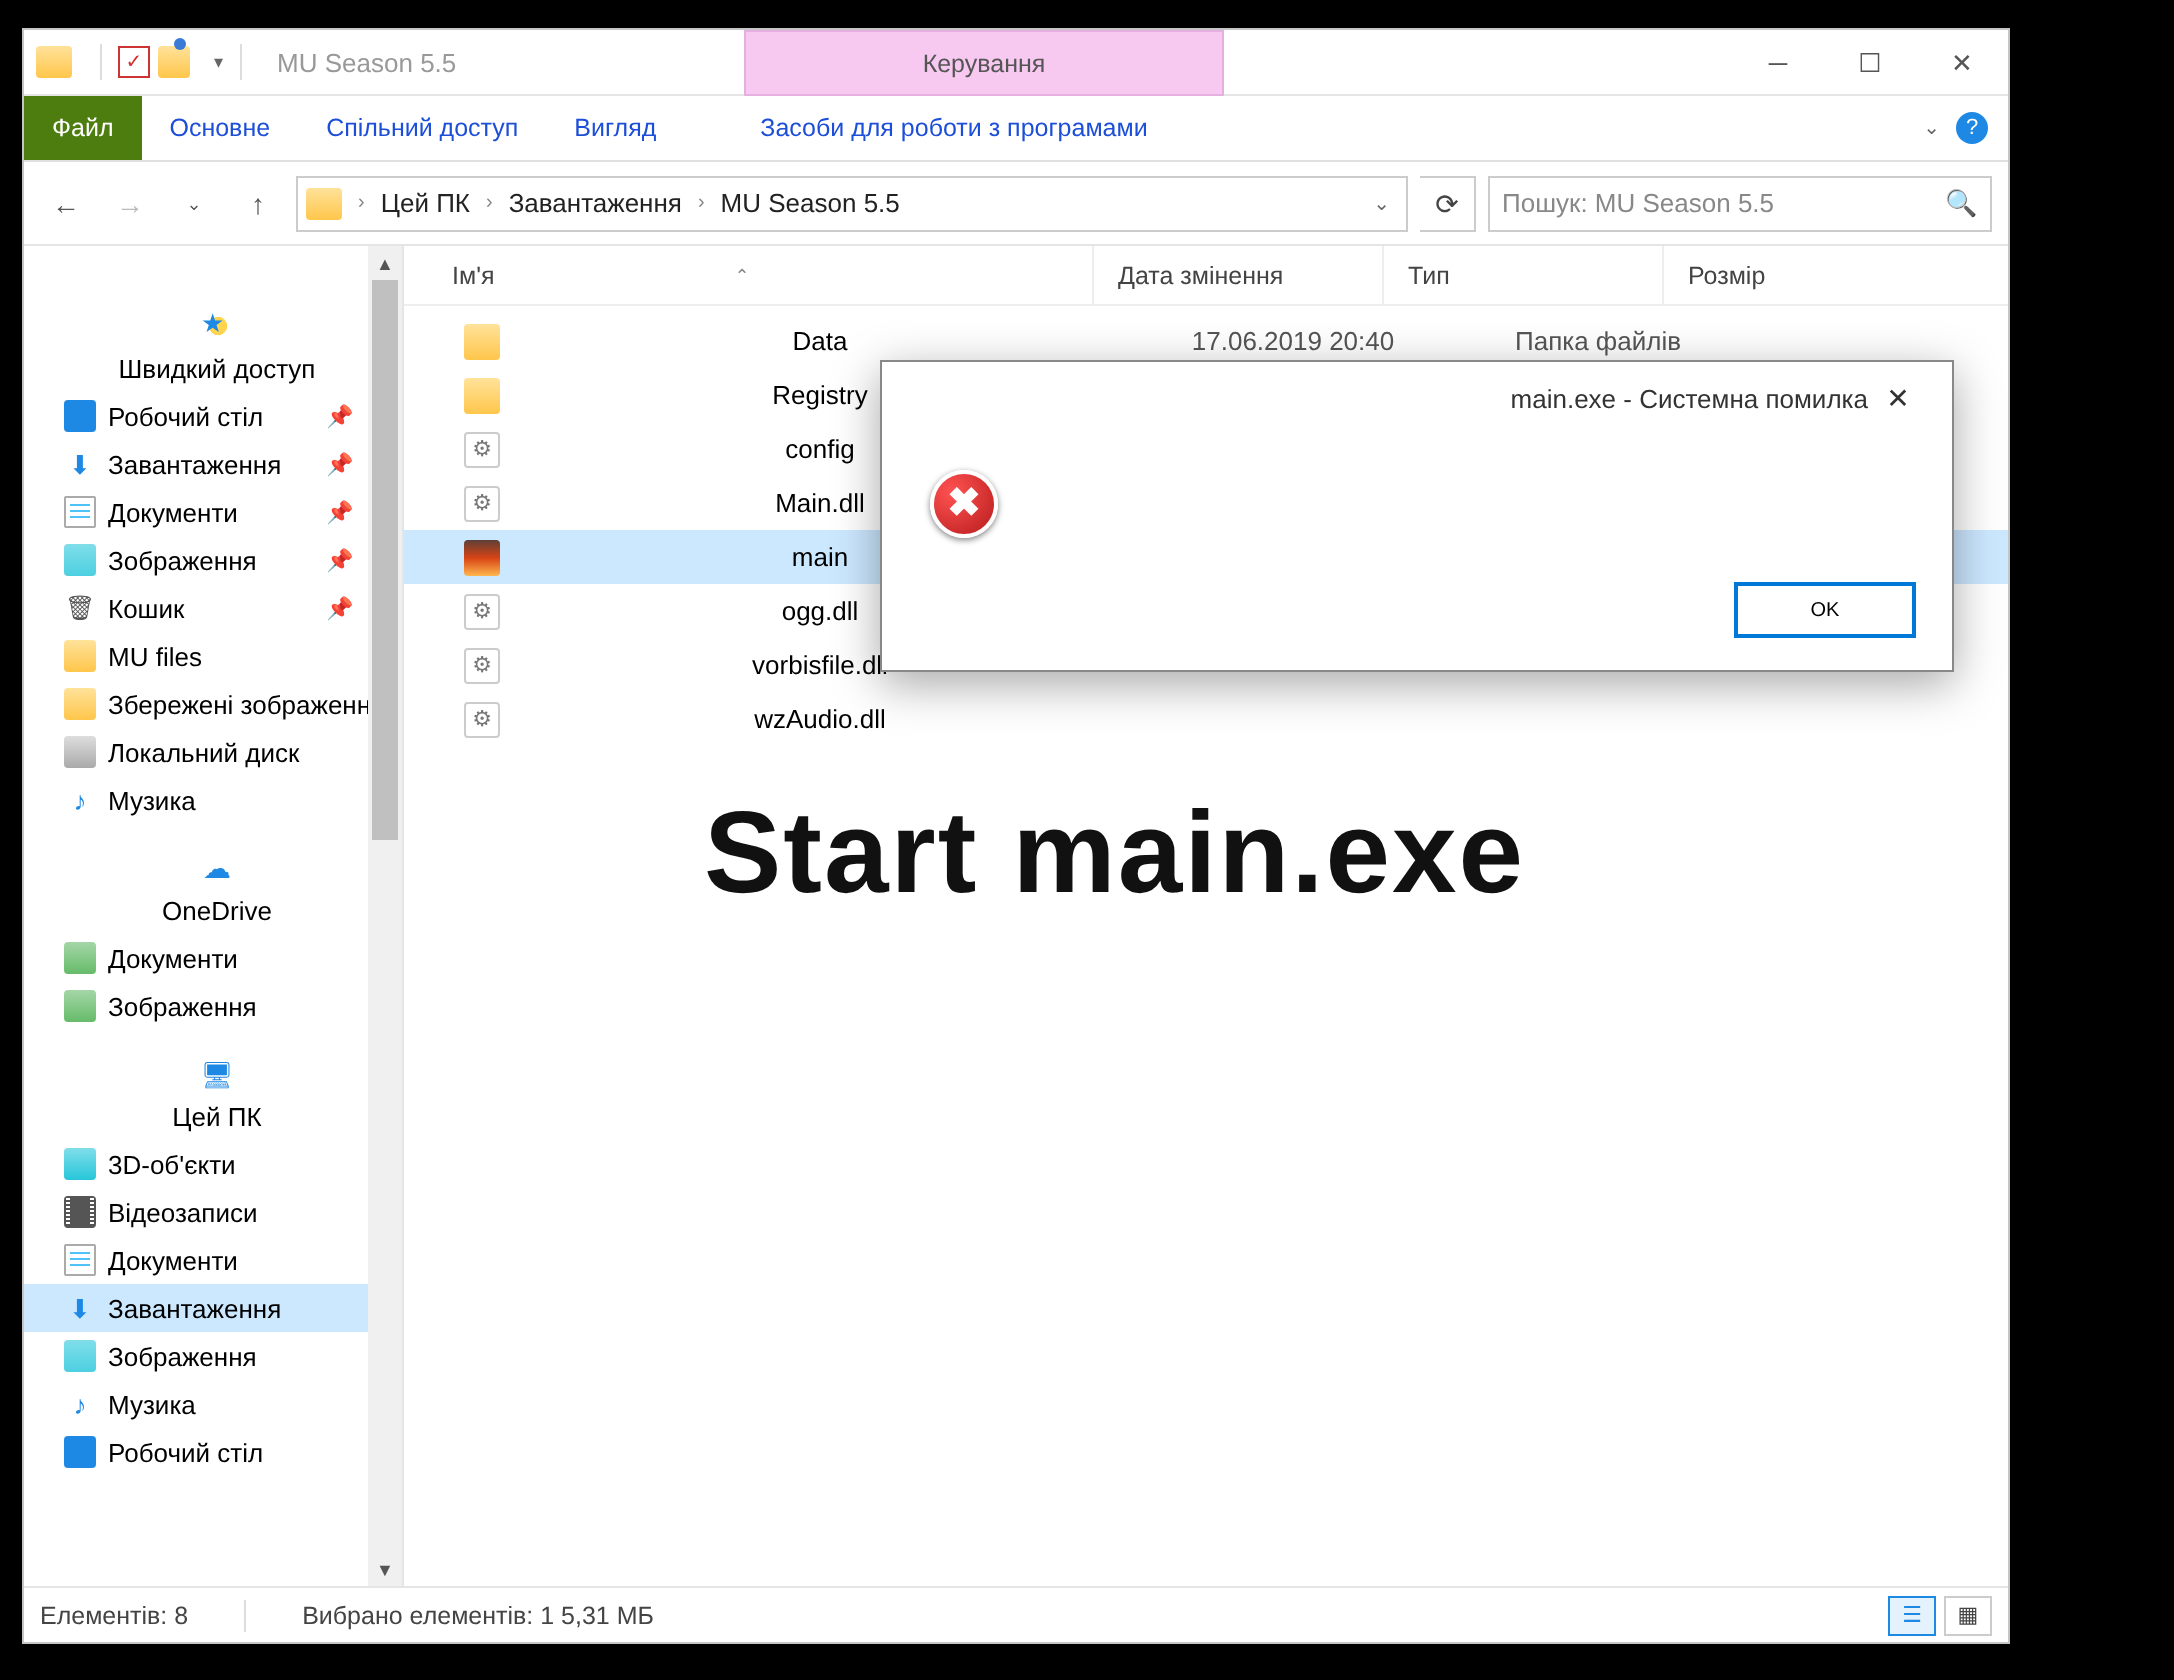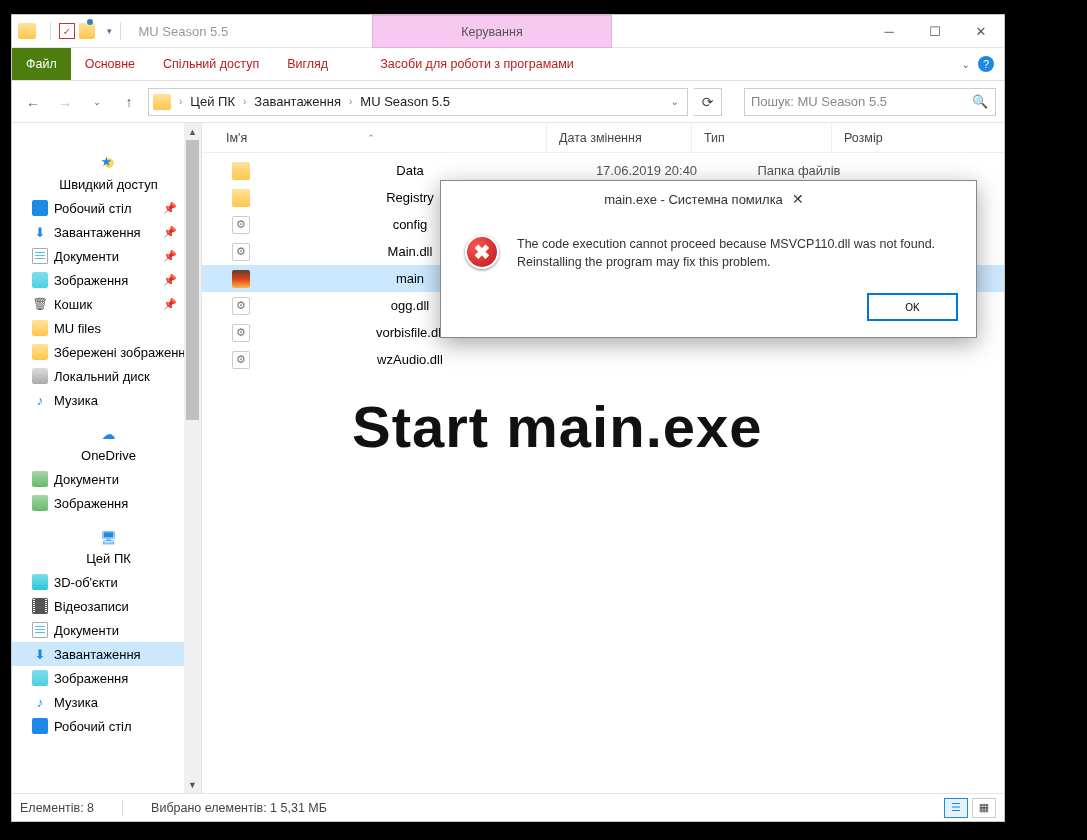--- a/index.html
+++ b/index.html
@@ -11,36 +11,36 @@
   .qa-sep { width: 1px; height: 18px; background: #ddd; margin: 0 4px; }
   .qa-check { width:16px; height:16px; border:1px solid #c33; display:flex; align-items:center; justify-content:center; font-size:10px; color:#c33; }
   .qa-folder { width:16px; height:16px; background:linear-gradient(#ffe29a,#ffc64b); border-radius:2px; }
   .qa-badge { width:6px; height:6px; background:#3a7bd5; border-radius:50%; position:relative; top:-4px; left:-8px; }
   .qa-drop { font-size: 9px; color:#666; margin-left:2px; }
   .title-text { font-size: 13px; color:#999; margin-left: 10px; }
   .manage-tab { position: absolute; left: 360px; top:0; width: 240px; height: 33px; background: #f7c9f0; display:flex; align-items:center; justify-content:center; font-size:12.5px; color:#555; border:1px solid #e5b0e0; }
   .win-controls { position:absolute; right:0; top:0; display:flex; height:33px; }
   .win-btn { width:46px; display:flex; align-items:center; justify-content:center; font-size:13px; color:#555; }
   .ribbon { height: 33px; display:flex; align-items:stretch; background:#fff; border-bottom:1px solid #e0e0e0; }
-  .ribbon-tab { padding: 0 14px; display:flex; align-items:center; font-size: 12.5px; color:#b91c1c; }
+  .ribbon-tab { padding: 0 14px; display:flex; align-items:center; font-size: 12.5px; color:#1d4ed8; }
   .ribbon-tab.file { background:#4d7c0f; color:#fff; }
   .ribbon-tab.program { margin-left: 24px; }
   .ribbon-right { margin-left:auto; display:flex; align-items:center; padding-right:10px; gap:8px; }
   .chev-down { font-size:10px; color:#666; }
   .help-icon { width:16px; height:16px; border-radius:50%; background:#1e88e5; color:#fff; font-size:11px; display:flex; align-items:center; justify-content:center; }
   .navbar { height: 42px; display:flex; align-items:center; gap:6px; padding:0 8px; background:#fff; border-bottom:1px solid #e5e5e5; }
   .nav-arrow { width:26px; height:26px; display:flex; align-items:center; justify-content:center; font-size:14px; color:#555; }
   .nav-arrow.disabled { color:#bbb; }
   .addressbar { flex:1; height:28px; border:1px solid #ccc; display:flex; align-items:center; padding:0 4px; font-size:13px; gap:4px; }
   .addr-icon { width:18px; height:16px; background:linear-gradient(#ffe29a,#ffc64b); border-radius:2px; margin-right:2px; }
   .addr-sep { color:#888; font-size:10px; padding:0 2px; }
   .addr-seg { color:#222; padding:0 2px; }
   .addr-end { margin-left:auto; display:flex; align-items:center; gap:4px; padding-right:4px; }
   .refresh-btn { width:28px; height:28px; border:1px solid #ccc; display:flex; align-items:center; justify-content:center; font-size:14px; color:#444; border-left:none; }
-  .searchbox { width:252px; height:28px; border:1px solid #ccc; display:flex; align-items:center; padding:0 6px; font-size:13px; color:#888; justify-content:space-between; margin-left:16px; }
+  .searchbox { width:252px; height:28px; border:1px solid #ccc; display:flex; align-items:center; padding:0 6px; font-size:13px; color:#888; justify-content:space-between; margin-left:0; }
   .body { flex:1; display:flex; overflow:hidden; }
   .sidebar { width:190px; border-right:1px solid #e5e5e5; position:relative; overflow:hidden; padding-top:28px; font-size:13px; }
   .scrollbar-v { position:absolute; right:0; top:0; width:17px; height:100%; background:#f0f0f0; }
   .scroll-arrow { width:17px; height:17px; display:flex; align-items:center; justify-content:center; font-size:9px; color:#555; background:#f0f0f0; }
   .scroll-thumb { position:absolute; top:17px; left:2px; width:13px; height:280px; background:#c0c0c0; }
   .tree-item { display:flex; align-items:center; gap:6px; padding:4px 6px 4px 20px; white-space:nowrap; overflow:hidden; }
   .tree-item.root { padding-left:10px; font-weight:400;flex-direction:column; }
   .tree-item.selected { background:#cce8ff; }
   .tree-spacer { height:10px; }
   .ti-icon { width:16px; height:16px; flex-shrink:0; }
@@ -81,21 +81,21 @@
   .name-cell { width:300px; }
   .date-cell { width:145px; color:#555; padding-left:8px; }
   .type-cell { width:140px; color:#555; padding-left:8px; }
   .big-overlay { position:absolute; left:150px; top:270px; font-size:58px; font-weight:700; color:#111; font-family: "Segoe UI", sans-serif; letter-spacing:1px; }
   .statusbar { height:28px; border-top:1px solid #e5e5e5; display:flex; align-items:center; font-size:12.5px; color:#444; padding:0 8px; gap:24px; }
   .stat-sep { width:1px; height:16px; background:#ddd; margin:0 4px; }
   .view-btns { margin-left:auto; display:flex; gap:4px; }
   .view-btn { width:24px; height:20px; border:1px solid #ccc; display:flex; align-items:center; justify-content:center; font-size:11px; }
   .view-btn.active { border-color:#1e88e5; color:#1e88e5; background:#e3f2fd; }
   .dialog { position:absolute; left:440px; top:180px; width:537px; background:#fff; border:1px solid #888; box-shadow:0 6px 22px rgba(0,0,0,0.35); }
-  .dlg-title { height:36px; display:flex; align-items:center; justify-content:center; padding:0 12px; font-size:13px; color:#333; }
+  .dlg-title { height:36px; display:flex; align-items:center; justify-content:flex-end; padding:0 12px; font-size:13px; color:#333; }
   .dlg-close { width:30px; height:24px; display:flex; align-items:center; justify-content:center; font-size:14px; color:#333; }
   .dlg-body { display:flex; padding:18px 18px 0 24px; gap:18px; font-size:12.5px; color:#333; line-height:1.45; }
   .err-icon { width:34px; height:34px; border-radius:50%; background:radial-gradient(circle at 30% 30%, #ff5252, #b71c1c); display:flex; align-items:center; justify-content:center; color:#fff; font-size:20px; font-weight:bold; border:2px solid #fff; box-shadow:0 1px 3px rgba(0,0,0,0.5); flex-shrink:0; }
   .dlg-btns { display:flex; justify-content:flex-end; padding:22px 18px 16px; }
   .ok-btn { width:91px; height:28px; border:2px solid #0078d7; background:#fff; font-size:10px; display:flex; align-items:center; justify-content:center; }
 </style>
 </head>
 <body>
 
 <div class="window">
@@ -337,18 +337,17 @@
   </div>
 </div>
 
 <div class="dialog">
   <div class="dlg-title">
     <span>main.exe - Системна помилка</span>
     <span class="dlg-close">✕</span>
   </div>
   <div class="dlg-body">
     <div class="err-icon">✖</div>
-    <div>The code execution cannot proceed because MSVCP110.dll was not found. Reinstalling the program may fix this problem.</div>
   </div>
   <div class="dlg-btns">
     <div class="ok-btn">OK</div>
   </div>
 </div>
 
 </body></html>

